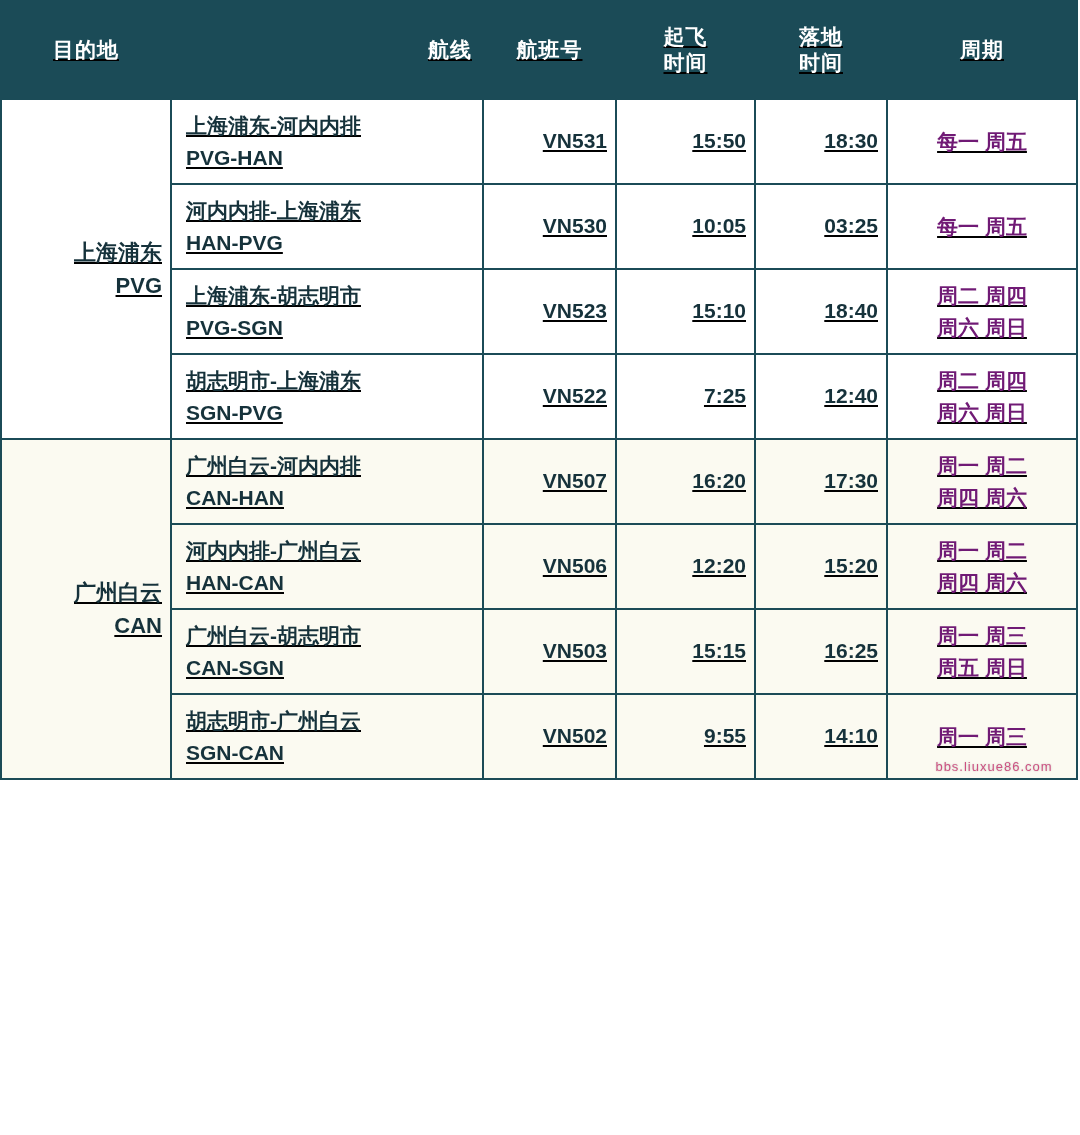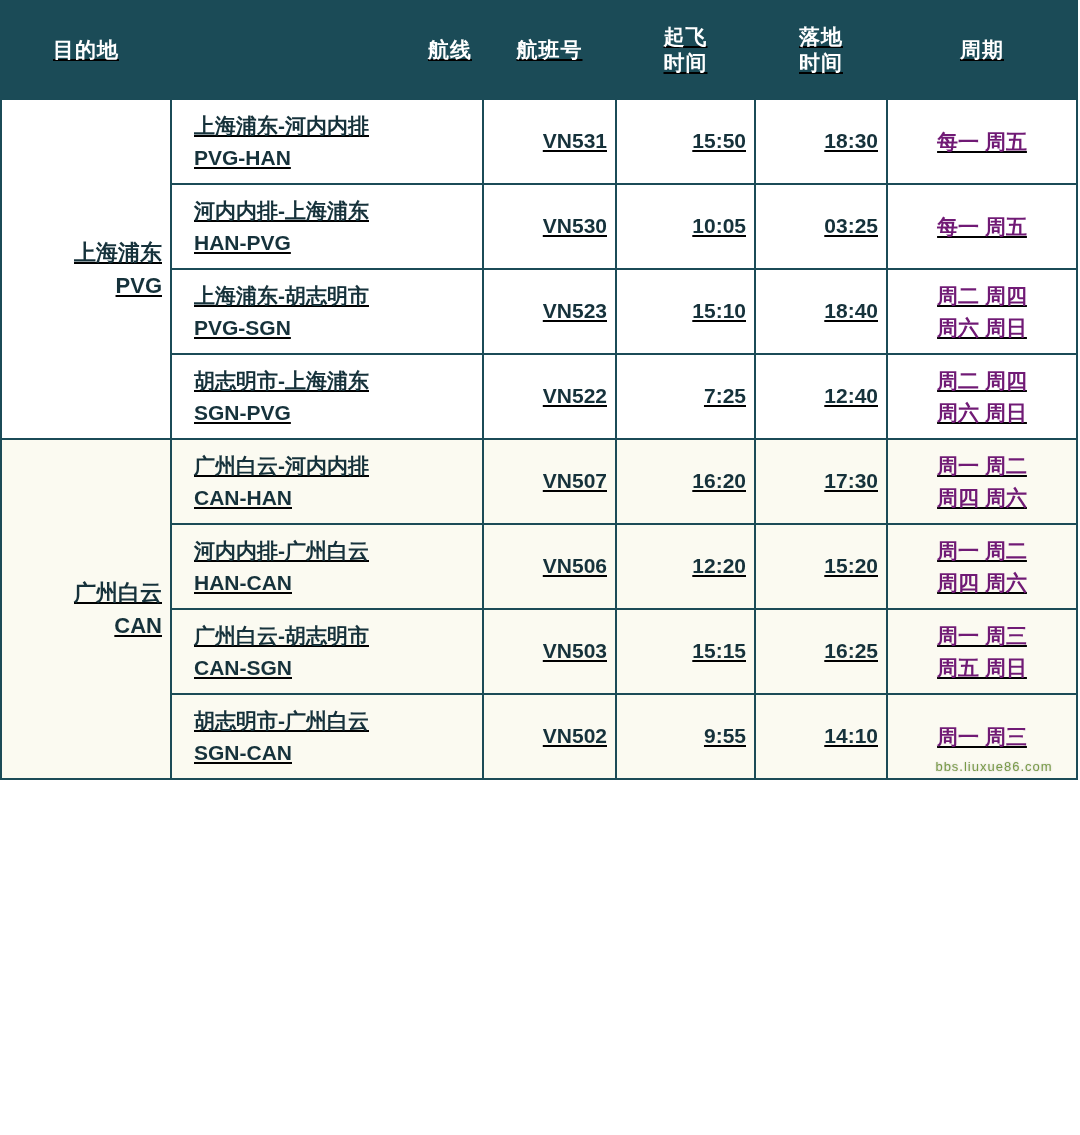--- a/index.html
+++ b/index.html
@@ -61,21 +61,21 @@
   }
   tbody td.dest {
     text-align: right;
     font-size: 22px;
     font-weight: bold;
     color: #16323b;
     line-height: 1.5;
   }
   tbody td.route {
     text-align: left;
-    padding-left: 22px;
+    padding-left: 14px;
     font-weight: bold;
     color: #16323b;
     line-height: 1.5;
   }
   tbody td.center-cell {
     text-align: right;
     font-weight: bold;
     color: #16323b;
   }
   tbody td.freq {
@@ -107,21 +107,21 @@
     font-size: 30px;
     font-weight: bold;
     color: #ffffff;
     background: transparent;
     letter-spacing: 4px;
     text-shadow: 0 0 2px rgba(0,0,0,0.25);
     line-height: 1.1;
   }
   .watermark .wm-url {
     font-size: 13px;
-    color: #4d7c0f;
+    color: #be185d;
     letter-spacing: 1px;
     text-shadow: 0 0 2px rgba(0,0,0,0.3);
   }
 </style>
 </head>
 <body>
 
 <div class="table-wrap">
   <table class="flight-table">
     <colgroup>

